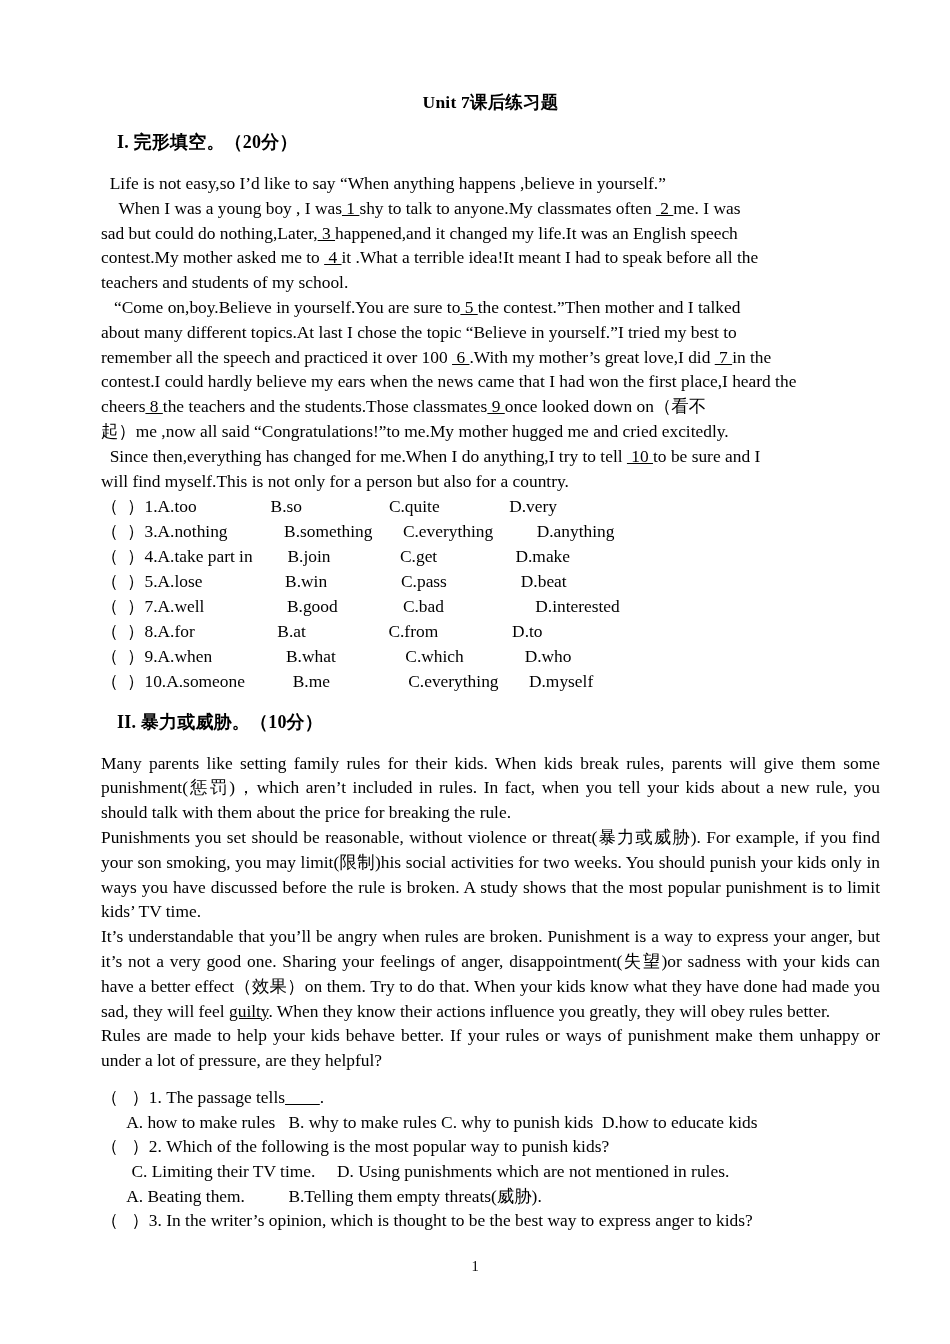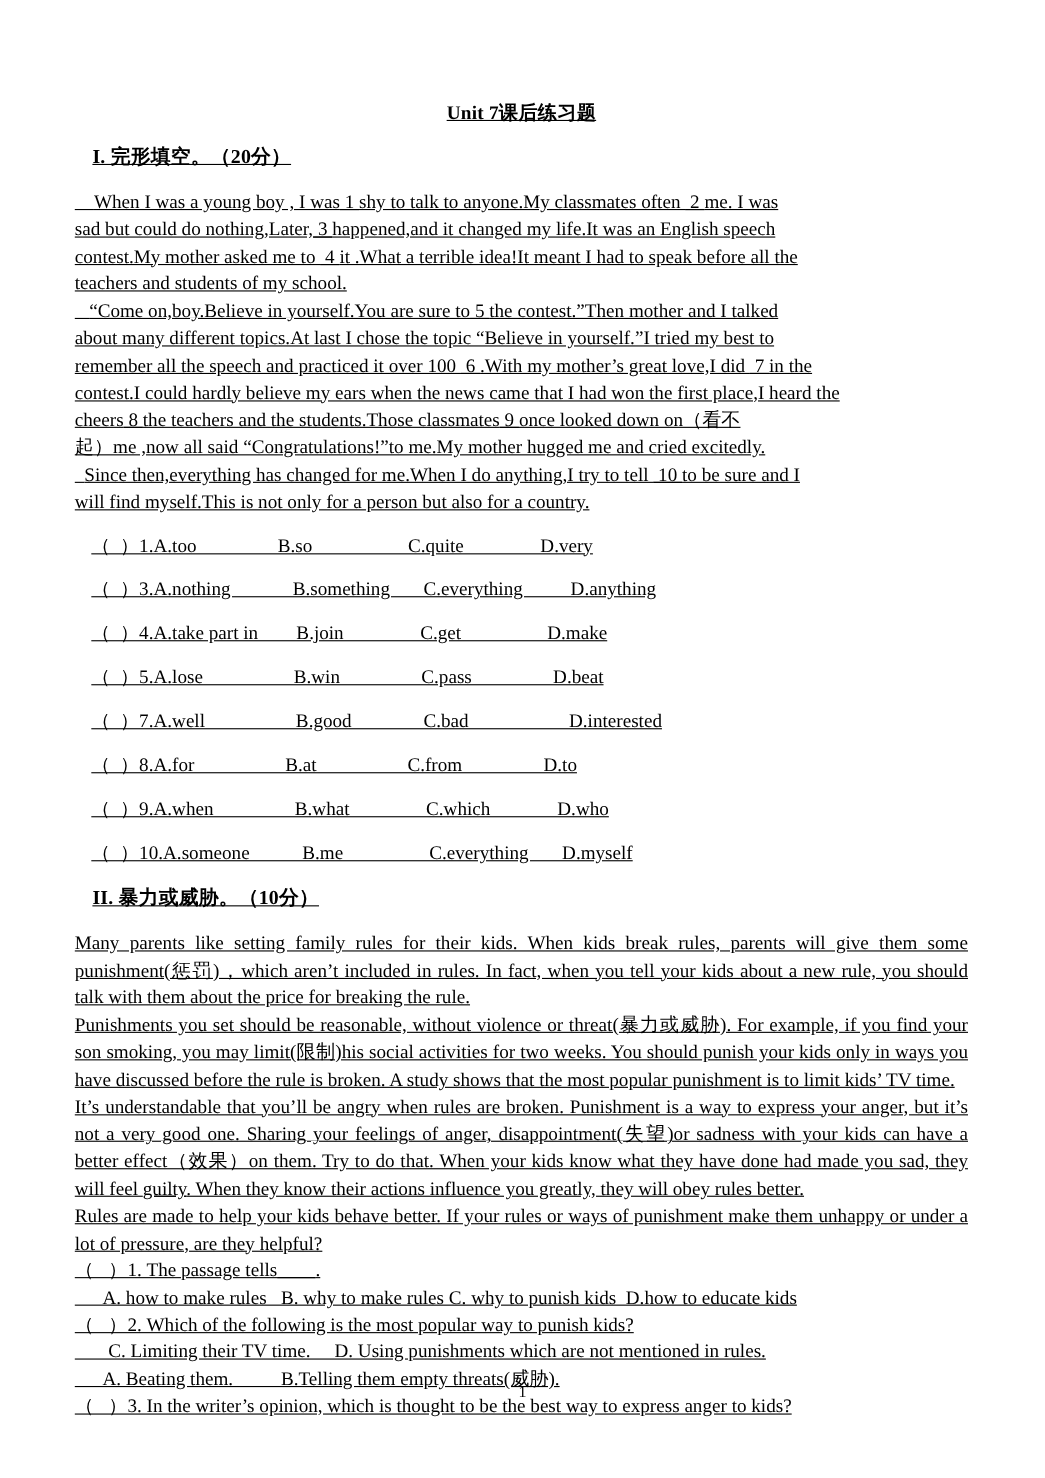--- a/index.html
+++ b/index.html
@@ -14,22 +14,21 @@
     font-family: "Liberation Serif", "DejaVu Serif", serif;
     color: #000000;
     overflow: hidden;
   }
   .page {
     position: absolute;
     left: 0; top: 0;
     width: 950px;
     height: 1207px;
     box-sizing: border-box;
-    padding: 90px 70px 0 68px;
-    text-decoration: underline;
+    padding: 90px 70px 0 101px;
   }
   .doc-title {
     text-align: center;
     font-weight: bold;
     font-size: 17.5px;
     line-height: 24px;
     margin: 0 0 1px 0;
     letter-spacing: 0.2px;
   }
   .sec-head {
@@ -52,21 +51,21 @@
     white-space: normal;
   }
   .blank {
     text-decoration: underline;
     white-space: pre;
   }
   .ul { text-decoration: underline; }
   .opt-row {
     font-size: 17.4px;
     line-height: 24.9px;
-    margin: 15px;
+    margin: 0;
     white-space: pre;
   }
   .rq-row {
     font-size: 17.4px;
     line-height: 24.7px;
     margin: 0;
     white-space: pre;
   }
   .fillline {
     text-decoration: underline;
@@ -76,32 +75,33 @@
     position: absolute;
     left: 0;
     right: 0;
     top: 1258px;
     text-align: center;
     font-size: 14.5px;
   }
   .cloze-block { margin-top: 1px; }
   .mc-block { margin-top: 1px; }
   .reading-block { margin-top: 1px; }
-  .rq-block { margin-top: 0px; }
+  .rq-block { margin-top: 12px; }
 </style>
 </head>
 <body>
 
 <div class="page">
 
   <div class="doc-title">Unit 7课后练习题</div>
 
   <div class="sec-head">I. 完形填空。（20分）</div>
 
   <div class="cloze-block">
+    <p class="para">  Life is not easy,so I’d like to say “When anything happens ,believe in yourself.”</p>
     <p class="para">    When I was a young boy , I was<span class="blank">&nbsp;1&nbsp;</span>shy to talk to anyone.My classmates often <span class="blank">&nbsp;2&nbsp;</span>me. I was
 sad but could do nothing,Later,<span class="blank">&nbsp;3&nbsp;</span>happened,and it changed my life.It was an English speech
 contest.My mother asked me to <span class="blank">&nbsp;4&nbsp;</span>it .What a terrible idea!It meant I had to speak before all the
 teachers and students of my school.</p>
     <p class="para">   “Come on,boy.Believe in yourself.You are sure to<span class="blank">&nbsp;5&nbsp;</span>the contest.”Then mother and I talked
 about many different topics.At last I chose the topic “Believe in yourself.”I tried my best to
 remember all the speech and practiced it over 100 <span class="blank">&nbsp;6&nbsp;</span>.With my mother’s great love,I did <span class="blank">&nbsp;7&nbsp;</span>in the
 contest.I could hardly believe my ears when the news came that I had won the first place,I heard the
 cheers<span class="blank">&nbsp;8&nbsp;</span>the teachers and the students.Those classmates<span class="blank">&nbsp;9&nbsp;</span>once looked down on（看不
 起）me ,now all said “Congratulations!”to me.My mother hugged me and cried excitedly.</p>

